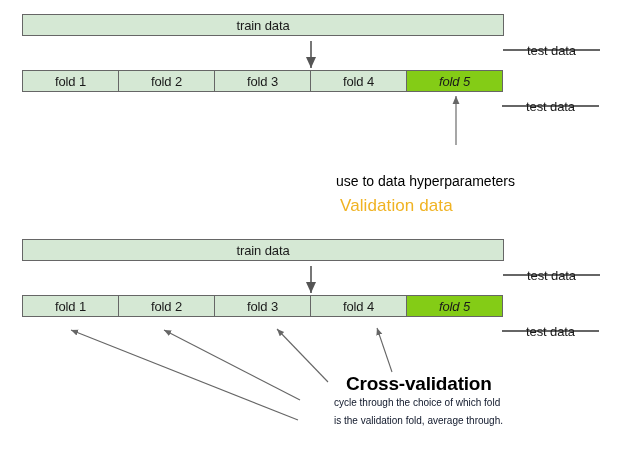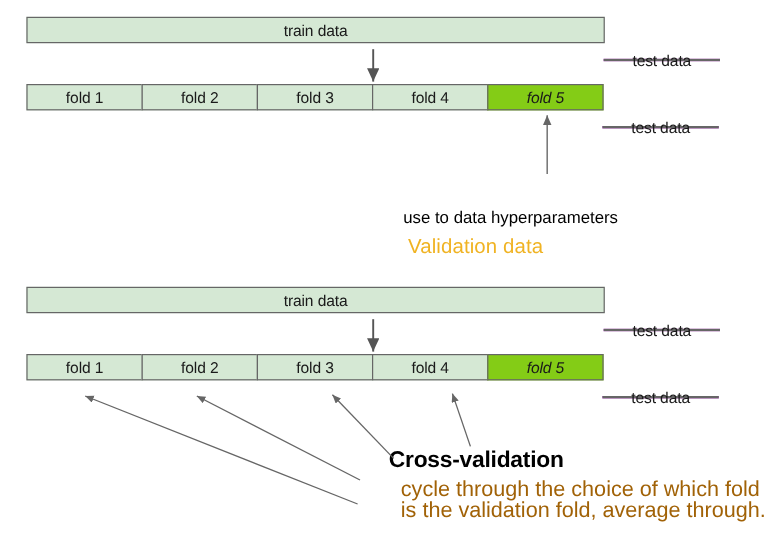--- a/index.html
+++ b/index.html
@@ -70,22 +70,22 @@
     font-size: 14px;
     color: #000000;
   }
   .cv-title {
     font-size: 19px;
     font-weight: bold;
     color: #000000;
     letter-spacing: -0.2px;
   }
   .cv-sub {
-    font-size: 18px;
-    color: #a16207;
+    font-size: 10px;
+    color: #0f172a;
   }
 </style>
 </head>
 <body>
 
 <div class="stage">
 
   <div class="bar" style="left:22px; top:14px; width:578px;">
     <div class="seg green" style="width:482px;">train data</div>
     <div class="seg pink" style="width:97px;">test data</div>
@@ -110,21 +110,21 @@
 
   <div class="bar" style="left:22px; top:295px; width:578px;">
     <div class="seg green" style="width:97px;">fold 1</div>
     <div class="seg green" style="width:97px;">fold 2</div>
     <div class="seg green" style="width:97px;">fold 3</div>
     <div class="seg green" style="width:97px;">fold 4</div>
     <div class="seg yellow" style="width:97px;">fold 5</div>
     <div class="seg pink" style="width:97px;">test data</div>
   </div>
 
-  <div class="txt cv-title" style="left:324px; top:373px;">Cross-validation</div>
+  <div class="txt cv-title" style="left:346px; top:373px;">Cross-validation</div>
   <div class="txt cv-sub" style="left:334px; top:397px;">cycle through the choice of which fold</div>
   <div class="txt cv-sub" style="left:334px; top:415px;">is the validation fold, average through.</div>
 
   <svg class="arrows" viewBox="0 0 637 459">
     <defs>
       <marker id="ah" markerWidth="9" markerHeight="9" refX="7" refY="3.2" orient="auto" markerUnits="strokeWidth">
         <path d="M0,0 L7,3.2 L0,6.4 z" fill="#555555"></path>
       </marker>
       <marker id="ahs" markerWidth="8" markerHeight="8" refX="6.5" refY="2.8" orient="auto" markerUnits="strokeWidth">
         <path d="M0,0 L6.5,2.8 L0,5.6 z" fill="#666666"></path>

